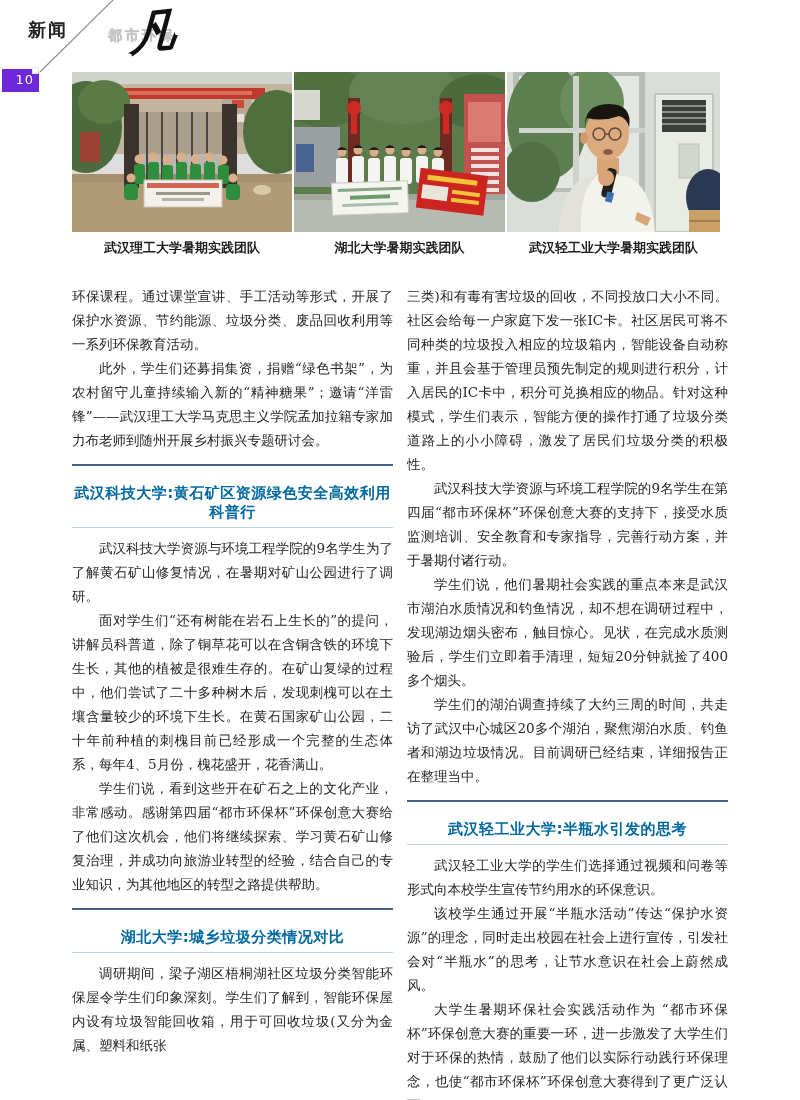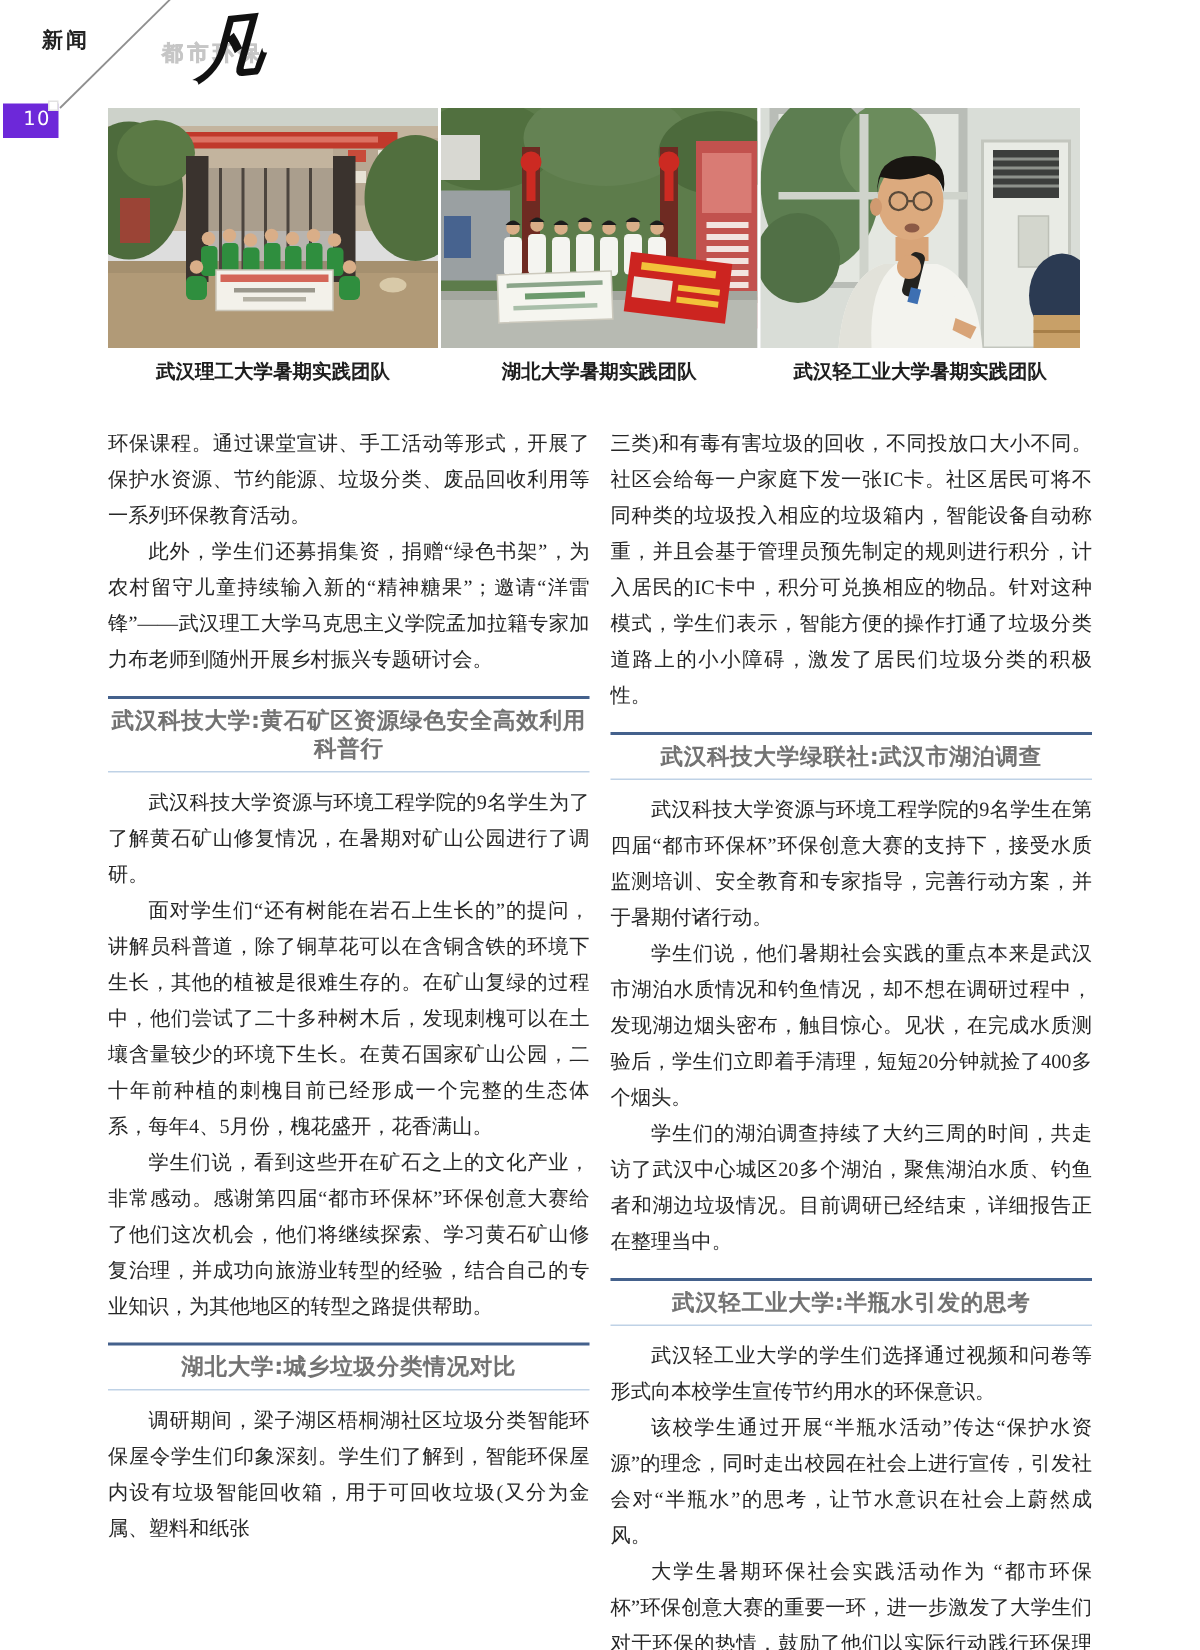--- a/index.html
+++ b/index.html
@@ -8,21 +8,21 @@
     width:800px; height:1100px; position:relative; overflow:hidden;
     font-family:"DejaVu Serif","Liberation Serif",serif;
     color:#262626;
   }
   
   .masthead { position:absolute; left:0; top:0; width:800px; height:110px; }
   .mast-line { position:absolute; left:0; top:0; width:200px; height:110px; }
   .section-label {
     position:absolute; left:28px; top:18px;
     font-family:Liberation Sans, sans-serif;
-    font-weight:bold; font-size:14px; color:#222; letter-spacing:2px;
+    font-weight:bold; font-size:18px; color:#222; letter-spacing:2px;
   }
   .pub-name {
     position:absolute; left:88px; top:27px;
     font-family:"DejaVu Sans","Liberation Sans",sans-serif;
     font-size:14px; color:#b9b9b9; letter-spacing:3px; font-weight:bold;margin-left:20px;
     -webkit-text-stroke:0.5px #c6c6c6;
   }
   .logo-glyph {
     position:absolute; left:130px; top:2px;
     font-family:"DejaVu Serif","Liberation Serif",serif;
@@ -50,31 +50,31 @@
   .photo-frame svg { width:100%; height:100%; display:block; }
   figcaption {
     text-align:center; padding-top:7px; height:26px;
     font-family:"DejaVu Sans","Liberation Sans",sans-serif;
     font-size:13px; font-weight:bold; color:#1e1e1e;
   }
   .columns { display:flex; gap:14px; margin-top:26px; }
   .col { width:321px; }
   .col p {
     font-size:13.5px; line-height:24px; text-align:justify;
-    text-indent:2em; color:#262626;font-family:Liberation Serif, serif;
+    text-indent:2em; color:#262626;
   }
   .col p.no-indent { text-indent:0; }
   .section-head {
     margin:12px 0 8px 0;
     border-top:2px solid #44618c;
     border-bottom:1px solid #bfd2e6;
-    padding:5px 0 5px 0;
+    padding:18px 0 5px 0;
     text-align:center;
     font-family:"DejaVu Sans","Liberation Sans",sans-serif;
-    font-size:15px; font-weight:bold; color:#737373; line-height:19px;
+    font-size:15px; font-weight:bold; color:#0369a1; line-height:19px;
     letter-spacing:0.5px;
   }
 </style>
 </head>
 <body>
 
 <div class="masthead">
   <svg class="mast-line" viewBox="0 0 200 110">
     <line x1="40" y1="72" x2="115" y2="-2" stroke="#8f8f8f" stroke-width="1.2"></line>
   </svg>
@@ -289,21 +289,20 @@
       <p>面对学生们“还有树能在岩石上生长的”的提问，讲解员科普道，除了铜草花可以在含铜含铁的环境下生长，其他的植被是很难生存的。在矿山复绿的过程中，他们尝试了二十多种树木后，发现刺槐可以在土壤含量较少的环境下生长。在黄石国家矿山公园，二十年前种植的刺槐目前已经形成一个完整的生态体系，每年4、5月份，槐花盛开，花香满山。</p>
       <p>学生们说，看到这些开在矿石之上的文化产业，非常感动。感谢第四届“都市环保杯”环保创意大赛给了他们这次机会，他们将继续探索、学习黄石矿山修复治理，并成功向旅游业转型的经验，结合自己的专业知识，为其他地区的转型之路提供帮助。</p>
 
       <div class="section-head">湖北大学:城乡垃圾分类情况对比</div>
       <p>调研期间，梁子湖区梧桐湖社区垃圾分类智能环保屋令学生们印象深刻。学生们了解到，智能环保屋内设有垃圾智能回收箱，用于可回收垃圾(又分为金属、塑料和纸张</p>
     </div>
 
     <div class="col">
       <p class="no-indent">三类)和有毒有害垃圾的回收，不同投放口大小不同。社区会给每一户家庭下发一张IC卡。社区居民可将不同种类的垃圾投入相应的垃圾箱内，智能设备自动称重，并且会基于管理员预先制定的规则进行积分，计入居民的IC卡中，积分可兑换相应的物品。针对这种模式，学生们表示，智能方便的操作打通了垃圾分类道路上的小小障碍，激发了居民们垃圾分类的积极性。</p>
 
-      <div class="section-head">武汉科技大学绿联社:武汉市湖泊调查</div>
       <p>武汉科技大学资源与环境工程学院的9名学生在第四届“都市环保杯”环保创意大赛的支持下，接受水质监测培训、安全教育和专家指导，完善行动方案，并于暑期付诸行动。</p>
       <p>学生们说，他们暑期社会实践的重点本来是武汉市湖泊水质情况和钓鱼情况，却不想在调研过程中，发现湖边烟头密布，触目惊心。见状，在完成水质测验后，学生们立即着手清理，短短20分钟就捡了400多个烟头。</p>
       <p>学生们的湖泊调查持续了大约三周的时间，共走访了武汉中心城区20多个湖泊，聚焦湖泊水质、钓鱼者和湖边垃圾情况。目前调研已经结束，详细报告正在整理当中。</p>
 
       <div class="section-head">武汉轻工业大学:半瓶水引发的思考</div>
       <p>武汉轻工业大学的学生们选择通过视频和问卷等形式向本校学生宣传节约用水的环保意识。</p>
       <p>该校学生通过开展“半瓶水活动”传达“保护水资源”的理念，同时走出校园在社会上进行宣传，引发社会对“半瓶水”的思考，让节水意识在社会上蔚然成风。</p>
       <p>大学生暑期环保社会实践活动作为 “都市环保杯”环保创意大赛的重要一环，进一步激发了大学生们对于环保的热情，鼓励了他们以实际行动践行环保理念，也使“都市环保杯”环保创意大赛得到了更广泛认可。</p>
 
     </div>

